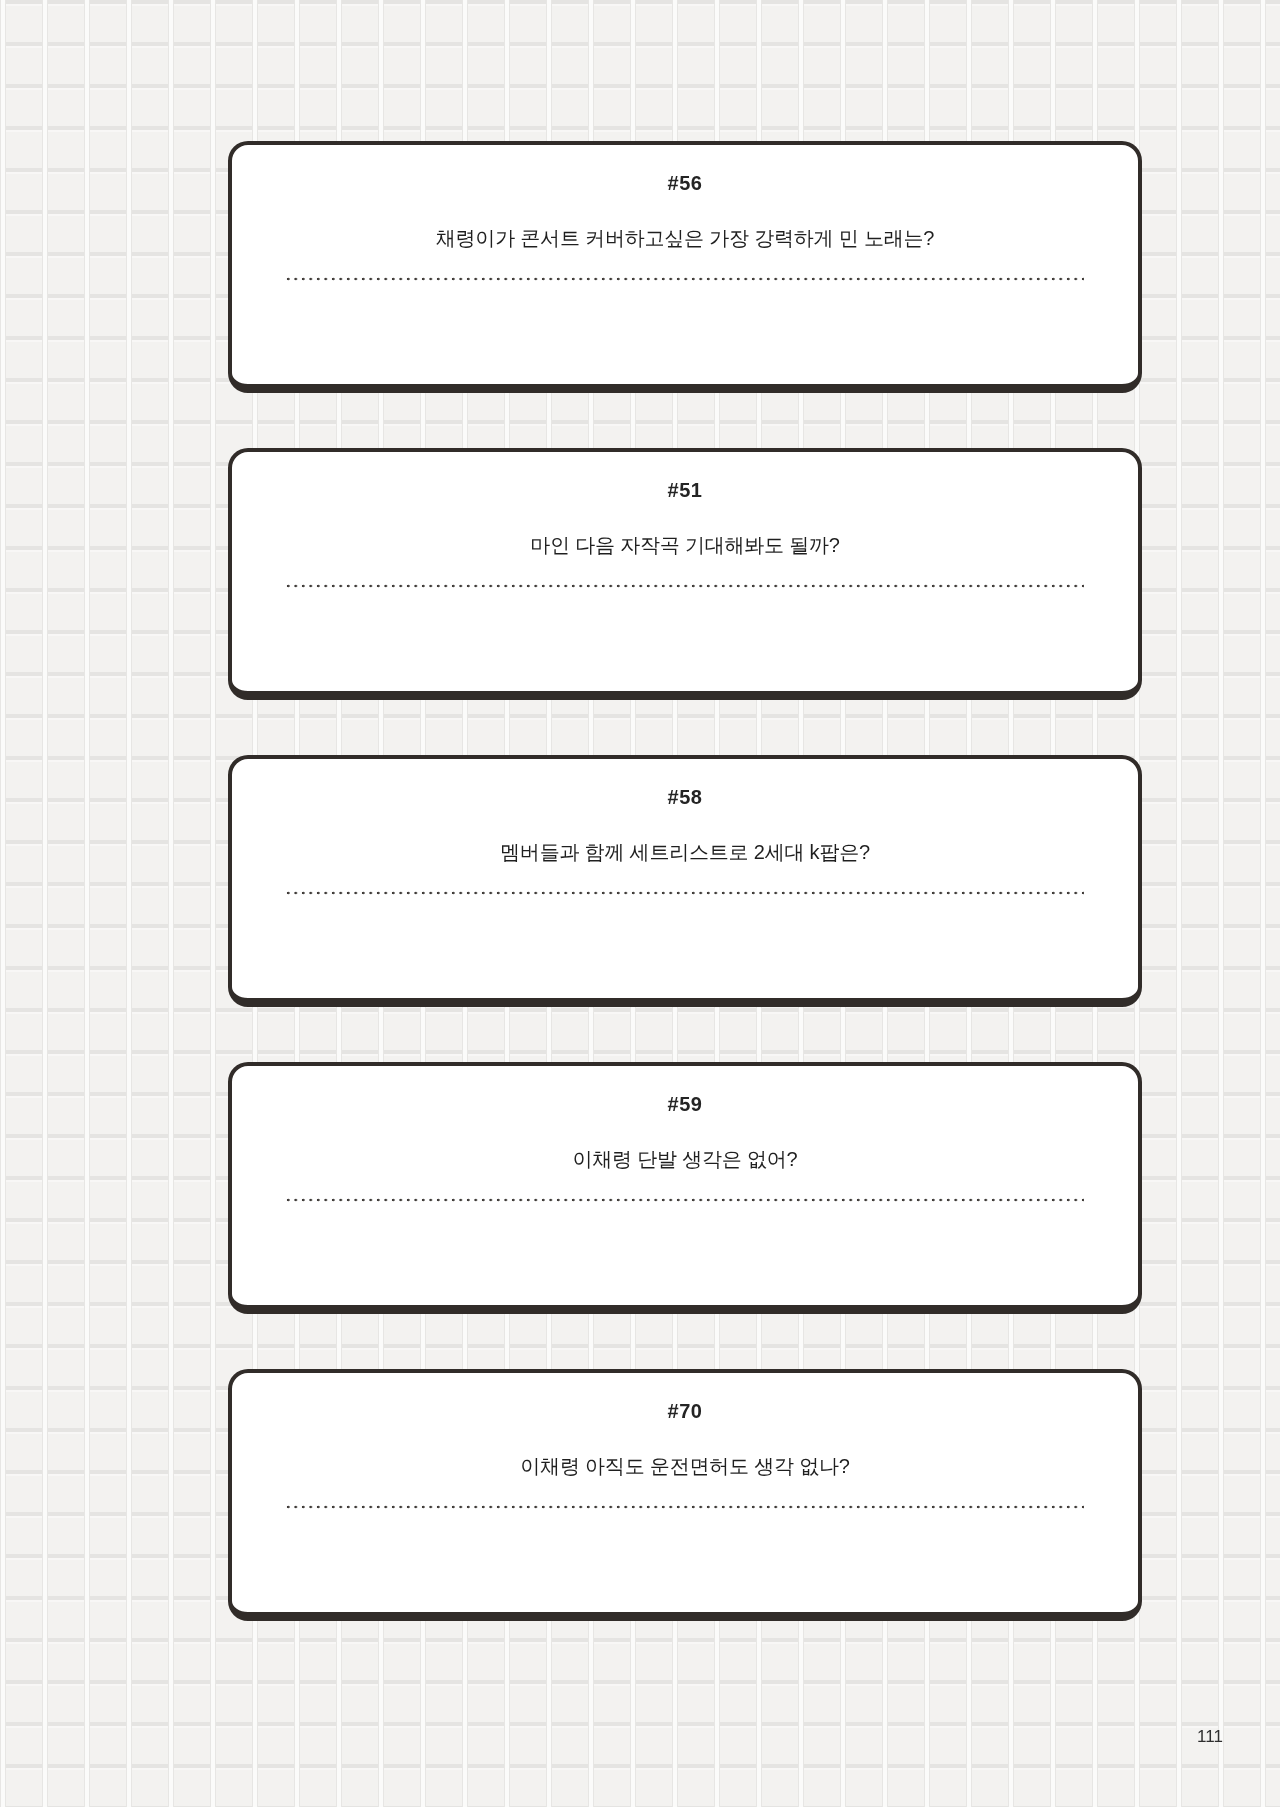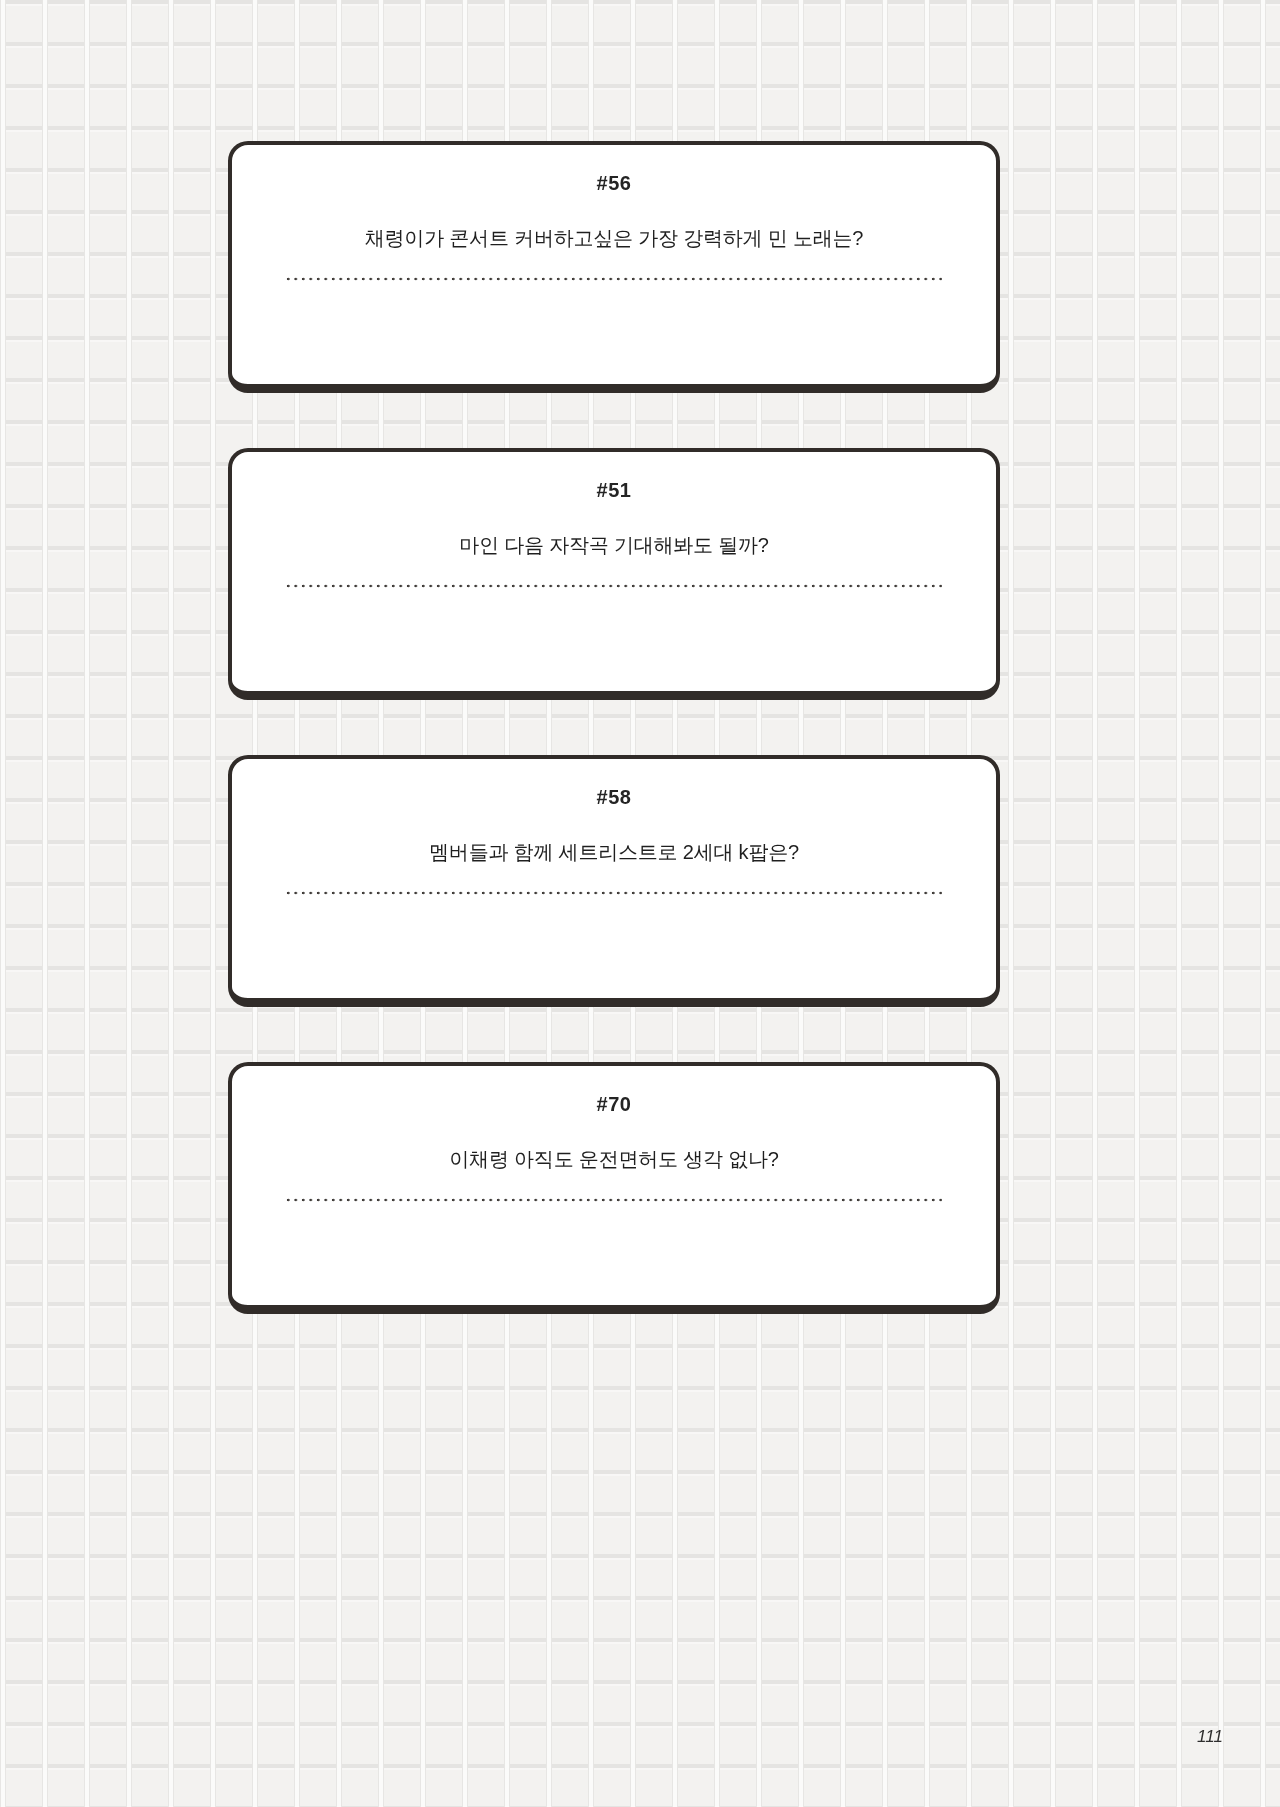--- a/index.html
+++ b/index.html
@@ -28,21 +28,21 @@
   }
 
   .cards-column {
     position: absolute;
     left: 228px;
     top: 141px;
     width: 890px;
   }
 
   .question-card {
-    width: 772px;
+    width: 914px;
     height: 252px;
     margin-bottom: 55px;
     background: #ffffff;
     border: 4px solid #312c29;
     border-bottom-width: 9px;
     border-radius: 20px;
     padding-top: 27px;
     text-align: center;
   }
 
@@ -73,21 +73,20 @@
 
   .page-number {
     position: absolute;
     left: 1186px;
     top: 1727px;
     width: 48px;
     text-align: center;
     font-size: 17px;
     font-weight: 500;
     color: #2e2e2e;
-    font-style: italic;
   }
 </style>
 </head>
 <body>
 
 <div class="cards-column">
 
   <div class="question-card">
     <div class="card-number">#56</div>
     <div class="card-question">채령이가 콘서트 커버하고싶은 가장 강력하게 민 노래는?</div>
@@ -99,20 +98,25 @@
     <div class="card-question">마인 다음 자작곡 기대해봐도 될까?</div>
     <div class="answer-line"></div>
   </div>
 
   <div class="question-card">
     <div class="card-number">#58</div>
     <div class="card-question">멤버들과 함께 세트리스트로 2세대 k팝은?</div>
     <div class="answer-line"></div>
   </div>
 
+  <div class="question-card">
+    <div class="card-number">#59</div>
+    <div class="card-question">이채령 단발 생각은 없어?</div>
+    <div class="answer-line"></div>
+  </div>
 
   <div class="question-card">
     <div class="card-number">#70</div>
     <div class="card-question">이채령 아직도 운전면허도 생각 없나?</div>
     <div class="answer-line"></div>
   </div>
 
 </div>
 
 <div class="page-number">111</div>

